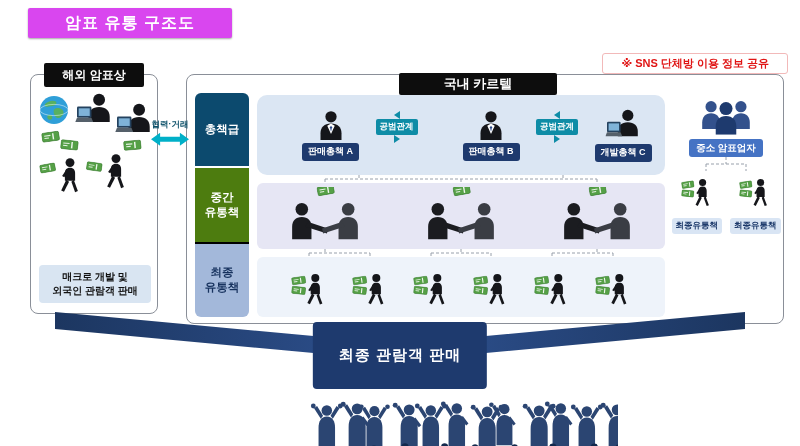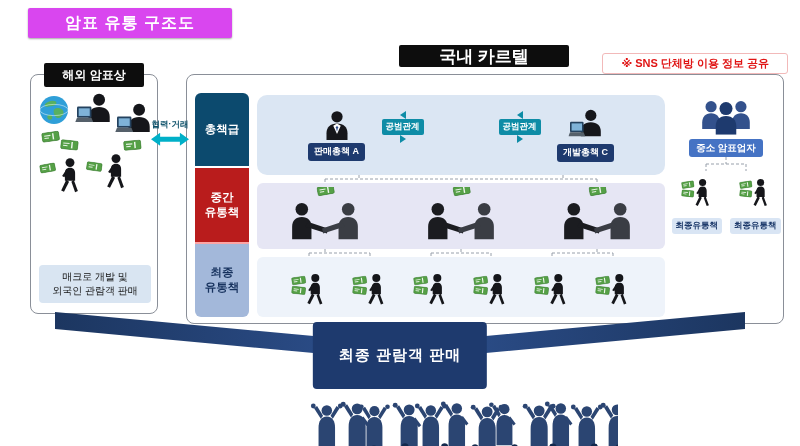--- a/index.html
+++ b/index.html
@@ -13,41 +13,41 @@
   .sns-note{position:absolute;right:12px;top:53px;font-size:11px;font-weight:bold;color:#e01515;
             background:#fff;border:1px solid #f2b9b9;border-radius:3px;padding:2px 18px;}
 
   
   .panel{position:absolute;background:#fff;border:1.5px solid #8a8f98;border-radius:8px;box-sizing:border-box;}
   .overseas{left:30px;top:74px;width:128px;height:240px;}
   .cartel{left:186px;top:74px;width:598px;height:250px;}
   .panel-header{position:absolute;background:#0d0d0d;color:#fff;font-weight:bold;display:flex;
                 align-items:center;justify-content:center;border-radius:2px;z-index:3;}
   .overseas-header{left:44px;top:63px;width:100px;height:24px;font-size:12px;}
-  .cartel-header{left:399px;top:45px;width:170px;height:22px;font-size:17px;}
+  .cartel-header{left:399px;top:73px;width:158px;height:22px;font-size:13px;}
 
   .overseas-art{position:absolute;left:4px;top:14px;width:120px;height:150px;}
   .overseas-caption{position:absolute;left:8px;bottom:10px;width:112px;box-sizing:border-box;
                     background:#d9e5f2;border-radius:4px;font-size:10px;line-height:1.4;
-                    text-align:center;padding:5px 12px;color:#111;white-space:pre-line;font-weight:normal;}
+                    text-align:center;padding:5px 12px;color:#111;white-space:pre-line;font-weight:bold;}
 
   
   .link-wrap{position:absolute;left:150px;top:120px;width:40px;height:54px;text-align:center;z-index:4;}
   .link-label{font-size:8.5px;font-weight:bold;color:#0a4f68;line-height:1.15;word-break:break-all;}
   .link-arrow{margin:3px auto 0;width:38px;height:13px;background:#00b0c8;
               clip-path:polygon(0 50%,24% 0,24% 30%,76% 30%,76% 0,100% 50%,76% 100%,76% 70%,24% 70%,24% 100%);}
 
   
   .connectors{position:absolute;left:0;top:0;width:598px;height:250px;z-index:0;}
   .level-col{position:absolute;left:8px;top:18px;width:54px;height:224px;display:flex;
              flex-direction:column;border-radius:6px;overflow:hidden;z-index:1;}
   .level{flex:1;display:flex;align-items:center;justify-content:center;color:#fff;font-weight:bold;
          font-size:11.5px;text-align:center;white-space:pre-line;line-height:1.3;}
   .level.l1{background:#0c4a6e;border-bottom:2px solid #fff;}
-  .level.l2{background:#b91c1c;border-bottom:2px solid #fca5a5;}
+  .level.l2{background:#4d7c0f;border-bottom:2px solid #000000;}
   .level.l3{background:#a3b8da;color:#17325e;}
 
   .top-row{position:absolute;left:70px;top:20px;width:408px;height:80px;background:#dbe6f3;
            border-radius:10px;display:flex;z-index:1;}
   .boss-group{flex:1;display:flex;align-items:center;justify-content:center;gap:3px;}
   .boss-member{display:flex;flex-direction:column;align-items:center;width:84px;}
   .icon-suit{width:30px;height:30px;}
   .icon-laptop{width:38px;height:32px;}
   .navy-label{background:#1e3a6e;color:#fff;font-size:9px;font-weight:bold;padding:2.5px 6px;
               border-radius:3px;margin-top:3px;white-space:nowrap;}
@@ -223,20 +223,26 @@
             </svg>
           <div class="navy-label">판매총책 A</div>
         </div>
         <div class="relation">
           <span class="rel-tri left"></span>
           <span class="rel-label">공범관계</span>
           <span class="rel-tri right"></span>
         </div>
       </div>
       <div class="boss-group">
+        <div class="boss-member">
+          <svg class="icon-suit" viewBox="0 0 40 40">
+              <use href="#person-suit"></use>
+            </svg>
+          <div class="navy-label">판매총책 B</div>
+        </div>
         <div class="relation">
           <span class="rel-tri left"></span>
           <span class="rel-label">공범관계</span>
           <span class="rel-tri right"></span>
         </div>
         <div class="boss-member">
           <svg class="icon-laptop" viewBox="0 0 44 40">
               <use href="#person-laptop"></use>
             </svg>
           <div class="navy-label">개발총책 C</div>

